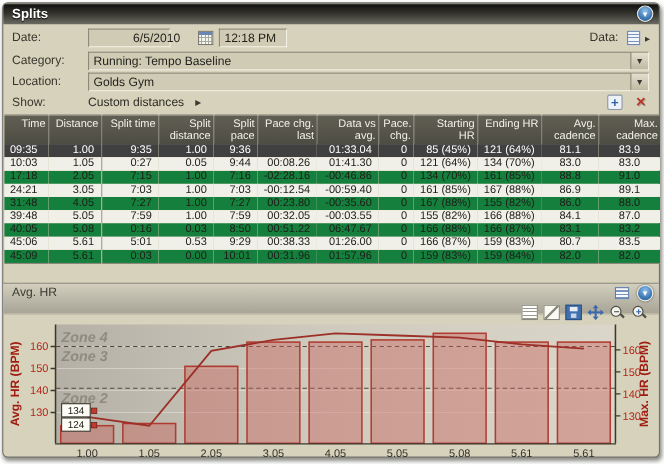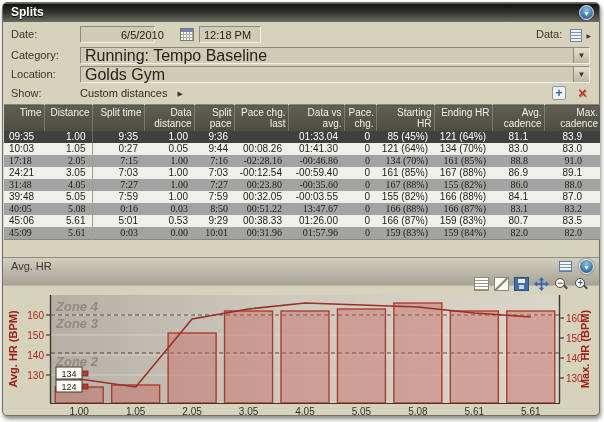--- a/index.html
+++ b/index.html
@@ -57,21 +57,21 @@
     cursor:pointer;
   }
   .mini-arrow { font-size:6px; color:#3a3930; vertical-align:middle; margin-left:1px; cursor:pointer; }
   .combo {
     position:absolute; left:77px; right:9px; top:0; height:17px;
     background:#cfcbb4; color:#23231d;
     border-top:1px solid #8c8a7a; border-left:1px solid #8c8a7a;
     border-bottom:1px solid #f2f0e4; border-right:1px solid #f2f0e4;
     cursor:pointer;
   }
-  .combo-text { position:absolute; left:4px; top:1px; font-size:16px; line-height:14px; }
+  .combo-text { position:absolute; left:4px; top:1px; font-size:11px; line-height:14px; }
   .combo-btn {
     position:absolute; right:0; top:0; bottom:0; width:16px;
     background:linear-gradient(#e2dfcd, #bdb9a2);
     border-left:1px solid #8c8a7a; text-align:center;
   }
   .combo-btn .arr { font-size:8px; color:#3a3930; line-height:15px; }
   .show-link { position:absolute; left:77px; top:2px; color:#2e2d26; cursor:pointer; }
   .show-link .mini-arrow { font-size:7px; margin-left:10px; }
   .add-icon {
     position:absolute; right:33px; top:1px; width:14px; height:14px;
@@ -93,21 +93,21 @@
     background:linear-gradient(#615f54, #4d4c42);
     color:#f2f1ea; font-weight:normal; text-align:right; vertical-align:top;
     font-size:10px; line-height:11px; padding:2px 2px 2px 4px; height:26px;
     border-left:1px solid rgba(255,255,255,0.22); cursor:pointer;
   }
   #splits-table th:first-child { border-left:none; }
   #splits-table td {
     height:12px; line-height:12px; padding:0 6px 0 0; text-align:right;
     color:#1d1c17; background:#f1f0e8; overflow:hidden; white-space:nowrap;
   }
-  #splits-table tr.alt td { background:#a3a3a3;font-family:Liberation Serif, serif; }
+  #splits-table tr.alt td { background:#15803d; }
   #splits-table tr.sel td { background:#404040; color:#ffffff; }
   #splits-table td.c0 { text-align:left; padding-left:5px; }
   #splits-table td.c1 { border-right:1px solid #a5a293; }
   #splits-table tr.sel td.c1 { border-right:1px solid #6a6960; }
   #splits-table td.c10 { padding-right:16px;margin-top:36px; }
   #splits-table td.c11 { padding-right:18px; }
   
   .hr-titlebar {
     position:absolute; left:0; top:254px; right:0; height:29px;
     background:linear-gradient(#d2cfbf, #a7a395);
@@ -201,21 +201,21 @@
         <col style="width:58px">
         <col style="width:58px">
         <col style="width:52px">
         <col style="width:56px">
       </colgroup>
       <thead>
         <tr>
           <th>Time</th>
           <th>Distance</th>
           <th>Split time</th>
-          <th>Data distance</th>
+          <th>Split distance</th>
           <th>Split pace</th>
           <th>Pace chg. last</th>
           <th>Data vs avg.</th>
           <th>Pace. chg.</th>
           <th>Starting HR</th>
           <th>Ending HR</th>
           <th>Avg. cadence</th>
           <th>Max. cadence</th>
         </tr>
       </thead>
@@ -304,21 +304,21 @@
           <td class="c10">84.1</td>
           <td class="c11">87.0</td>
         </tr>
         <tr class="alt">
           <td class="c0">40:05</td>
           <td class="c1">5.08</td>
           <td class="c2">0:16</td>
           <td class="c3">0.03</td>
           <td class="c4">8:50</td>
           <td class="c5">00:51.22</td>
-          <td class="c6">13:47.67</td>
+          <td class="c6">06:47.67</td>
           <td class="c7">0</td>
           <td class="c8">166 (88%)</td>
           <td class="c9">166 (87%)</td>
           <td class="c10">83.1</td>
           <td class="c11">83.2</td>
         </tr>
         <tr class="">
           <td class="c0">45:06</td>
           <td class="c1">5.61</td>
           <td class="c2">5:01</td>

